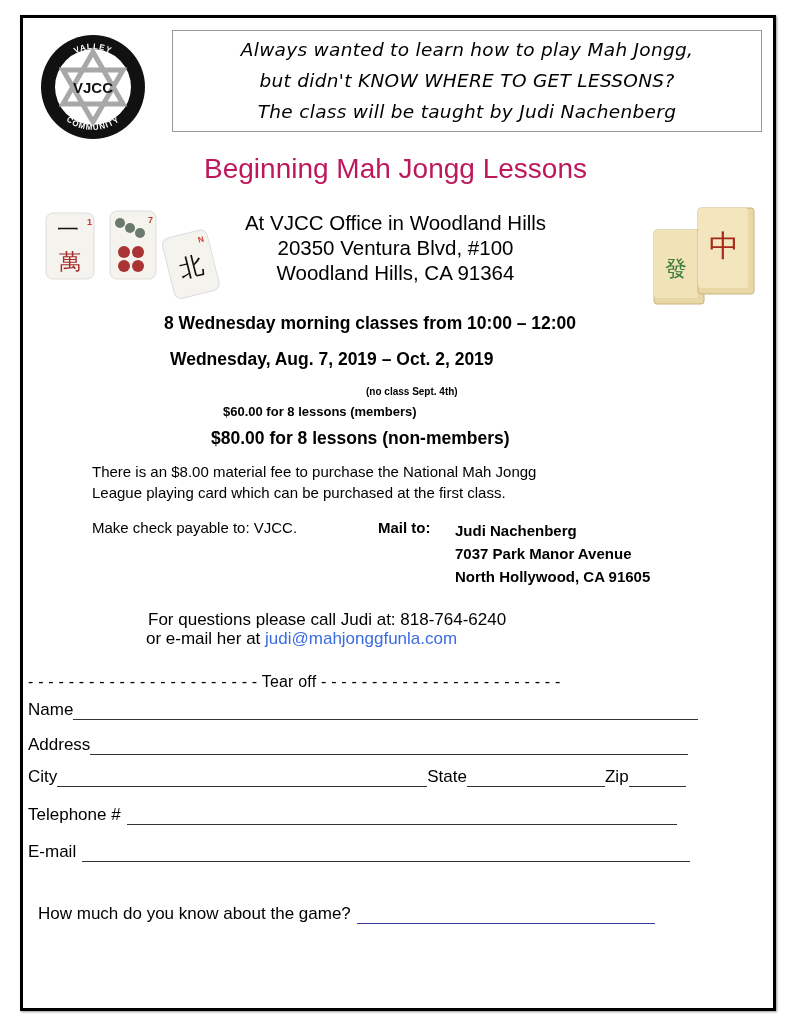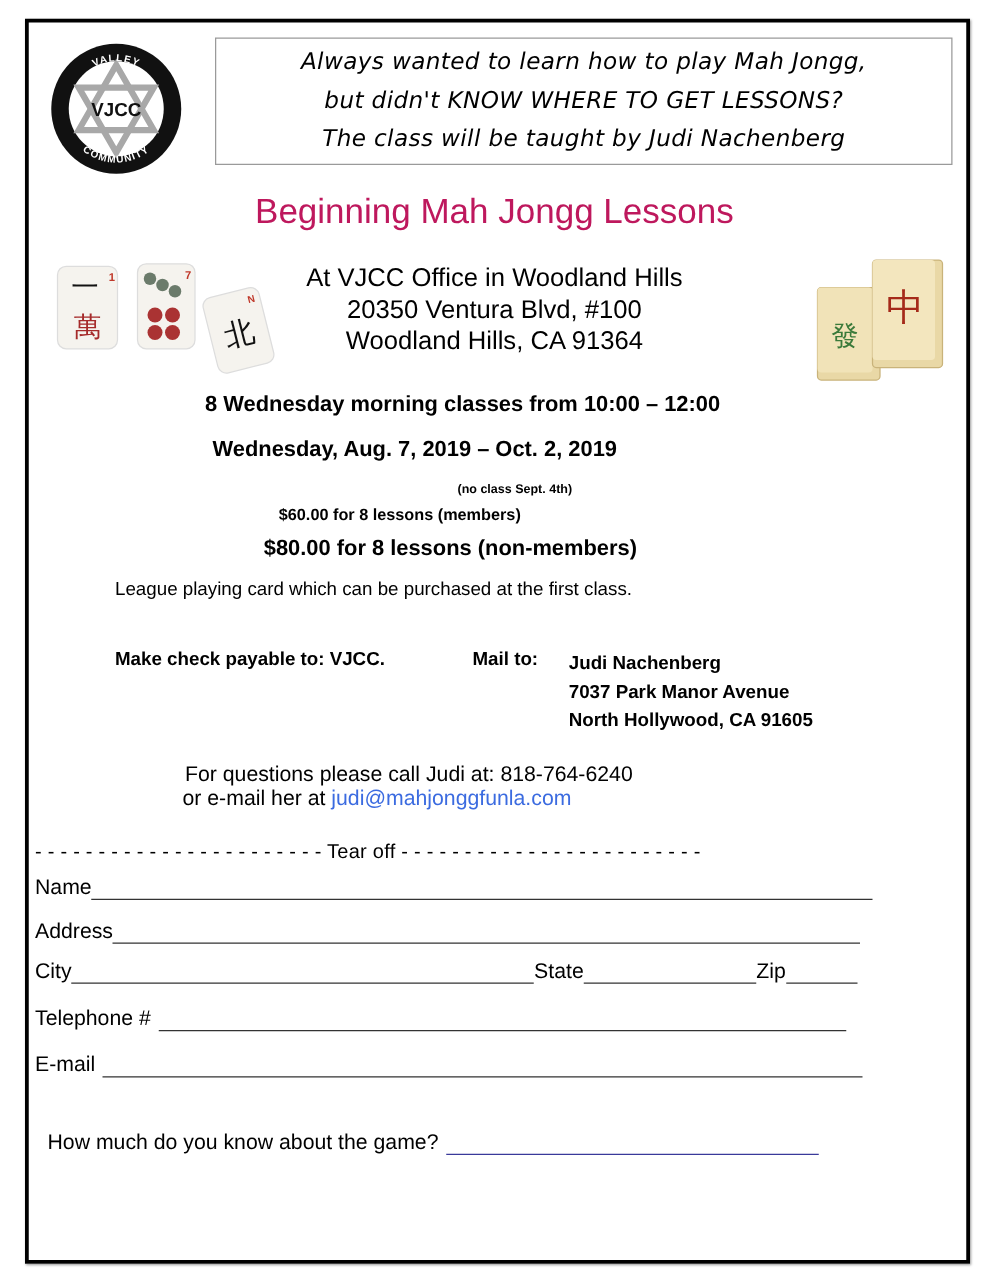--- a/index.html
+++ b/index.html
@@ -23,21 +23,21 @@
 
   .schedule1 { left: 148px; top: 313px; font-weight: bold; font-size: 17.5px; white-space: nowrap; margin-left: 16px; }
   .schedule2 { left: 170px; top: 349px; font-weight: bold; font-size: 17.5px; white-space: nowrap; }
   .schedule-note { left: 366px; top: 386px; font-weight: bold; font-size: 10px; white-space: nowrap; text-align: right; }
 
   .price1 { left: 211px; top: 404px; font-weight: bold; font-size: 13px; white-space: nowrap; margin-left: 12px; }
   .price2 { left: 211px; top: 428px; font-weight: bold; font-size: 17.5px; white-space: nowrap; }
 
   .fee { left: 92px; top: 461px; font-size: 15px; line-height: 21px; white-space: nowrap; }
 
-  .check { left: 92px; top: 519px; font-weight: bold; font-size: 15px; white-space: nowrap; }
+  .check { left: 92px; top: 519px; font-weight: normal; font-size: 15px; white-space: nowrap; }
   .mail-label { left: 378px; top: 519px; font-weight: bold; font-size: 15px; white-space: nowrap; }
   .mail-addr { left: 455px; top: 519px; font-weight: bold; font-size: 15px; line-height: 23px; white-space: nowrap; }
 
   .questions { left: 148px; top: 610px; font-size: 17px; line-height: 19px; white-space: nowrap; }
   .email-link { color: #3b6be0; text-decoration: none; }
 
   .tearoff { left: 28px; top: 673px; font-size: 16px; white-space: nowrap; letter-spacing: 0.2px; }
 
   .form-row { position: absolute; left: 28px; font-size: 17px; white-space: nowrap; display: flex; align-items: flex-end; }
   .line { display: inline-block; border-bottom: 1.5px solid #333; height: 18px; }
@@ -127,20 +127,21 @@
 </div>
 
 <div class="abs schedule1">8 Wednesday morning classes from 10:00 – 12:00</div>
 <div class="abs schedule2">Wednesday, Aug. 7, 2019 – Oct. 2, 2019</div>
 <div class="abs schedule-note">(no class Sept. 4th)</div>
 
 <div class="abs price1">$60.00 for 8 lessons (members)</div>
 <div class="abs price2">$80.00 for 8 lessons (non-members)</div>
 
 <div class="abs fee">
+  <div>There is an $8.00 material fee to purchase the National Mah Jongg</div>
   <div>League playing card which can be purchased at the first class.</div>
 </div>
 
 <div class="abs check">Make check payable to:  VJCC.</div>
 <div class="abs mail-label">Mail to:</div>
 <div class="abs mail-addr">
   <div>Judi Nachenberg</div>
   <div>7037 Park Manor Avenue</div>
   <div>North Hollywood, CA 91605</div>
 </div>

